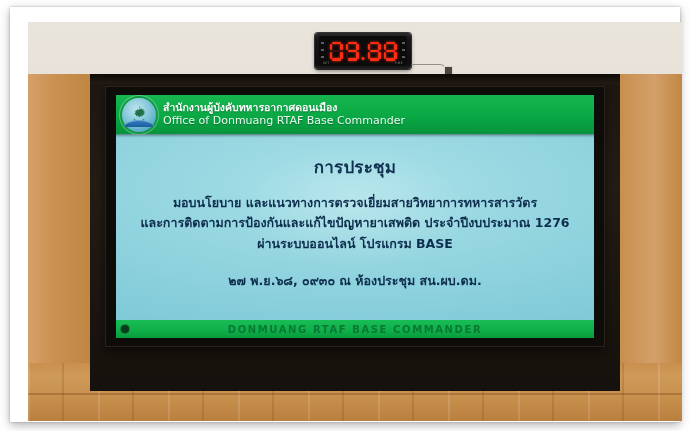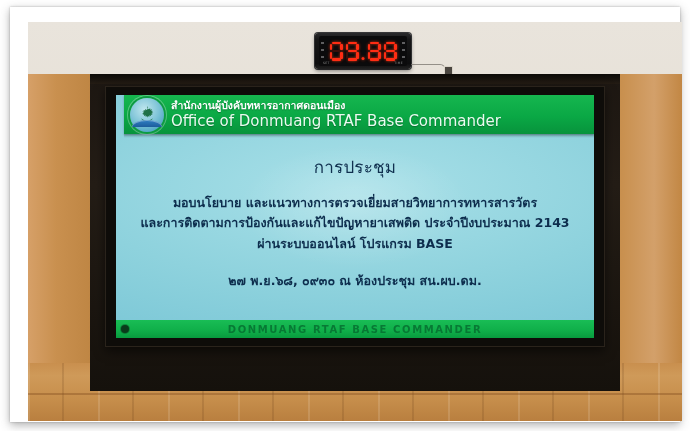--- a/index.html
+++ b/index.html
@@ -83,21 +83,20 @@
   
   .slide{position:absolute;inset:0;display:flex;flex-direction:column;
     background:
       radial-gradient(130% 90% at 50% 38%, #a8e0e8 0%, #8ed2dd 45%, #6fc0d2 100%);
   }
   .slide-header{
     position:relative;flex:0 0 39px;
     background:linear-gradient(180deg,#16b64f 0%,#0aa845 55%,#07933c 100%);
     display:flex;align-items:center;padding-left:6px;
     box-shadow:0 1px 2px rgba(0,0,0,.25);
-    margin-left:8px;
   }
   .slide-header:after{
     content:"";position:absolute;left:0;right:0;bottom:-4px;height:4px;
     background:linear-gradient(rgba(0,0,0,.22),rgba(0,0,0,0));
   }
   .emblem{
     position:relative;width:34px;height:34px;border-radius:50%;
     background:radial-gradient(circle at 42% 34%,#bfe6ee 0%,#7fc4d8 48%,#2f93b8 100%);
     box-shadow:0 0 0 2px #0d9a42, 0 0 0 3px rgba(255,255,255,.30);
     flex:0 0 auto;
@@ -114,36 +113,36 @@
   }
   .org{
     margin-left:7px;display:flex;flex-direction:column;justify-content:center;
     line-height:1.08;
   }
   .org-th{
     font-size:10.5px;font-weight:bold;color:#ffffff;
     text-shadow:0 1px 1px rgba(0,0,0,.30);white-space:nowrap;
   }
   .org-en{
-    font-size:15px;color:#eafbf0;margin-top:2px;white-space:nowrap;
+    font-size:11px;color:#eafbf0;margin-top:2px;white-space:nowrap;
     text-shadow:0 1px 1px rgba(0,0,0,.28);
   }
 
   .slide-body{
     flex:1 1 auto;position:relative;
     display:flex;flex-direction:column;align-items:center;justify-content:flex-start;
     padding-top:19px;text-align:center;color:#0c2f52;
   }
   .slide-body:before{ 
     content:"";position:absolute;left:26%;top:6%;width:48%;height:66%;
     background:radial-gradient(closest-side,rgba(255,255,255,.22),rgba(255,255,255,0));
     pointer-events:none;
   }
   .slide-title{
-    font-size:17px;font-weight:normal;letter-spacing:.2px;
+    font-size:17px;font-weight:bold;letter-spacing:.2px;
     color:#10304f;margin-bottom:13px;position:relative;
   }
   .slide-line{
     font-size:12.5px;font-weight:bold;line-height:1.55;
     color:#0d2d4d;position:relative;white-space:nowrap;
   }
   .slide-line.l2{margin-top:1px;}
   .slide-line.l3{margin-top:1px;}
   .slide-line.l4{margin-top:18px;}
 
@@ -314,21 +313,21 @@
                 </div>
                 <div class="org">
                   <div class="org-th">สำนักงานผู้บังคับทหารอากาศดอนเมือง</div>
                   <div class="org-en">Office of Donmuang RTAF Base Commander</div>
                 </div>
               </div>
 
               <div class="slide-body">
                 <div class="slide-title">การประชุม</div>
                 <div class="slide-line l1">มอบนโยบาย และแนวทางการตรวจเยี่ยมสายวิทยาการทหารสารวัตร</div>
-                <div class="slide-line l2">และการติดตามการป้องกันและแก้ไขปัญหายาเสพติด ประจำปีงบประมาณ 2143</div>
+                <div class="slide-line l2">และการติดตามการป้องกันและแก้ไขปัญหายาเสพติด ประจำปีงบประมาณ 1276</div>
                 <div class="slide-line l3">ผ่านระบบออนไลน์ โปรแกรม BASE</div>
                 <div class="slide-line l4">๒๗ พ.ย.๖๘, ๐๙๓๐ ณ ห้องประชุม สน.ผบ.ดม.</div>
               </div>
 
               <div class="slide-footer">
                 <span class="footer-dot"></span>
                 <span class="footer-text">DONMUANG RTAF BASE COMMANDER</span>
               </div>
 
             </div>

